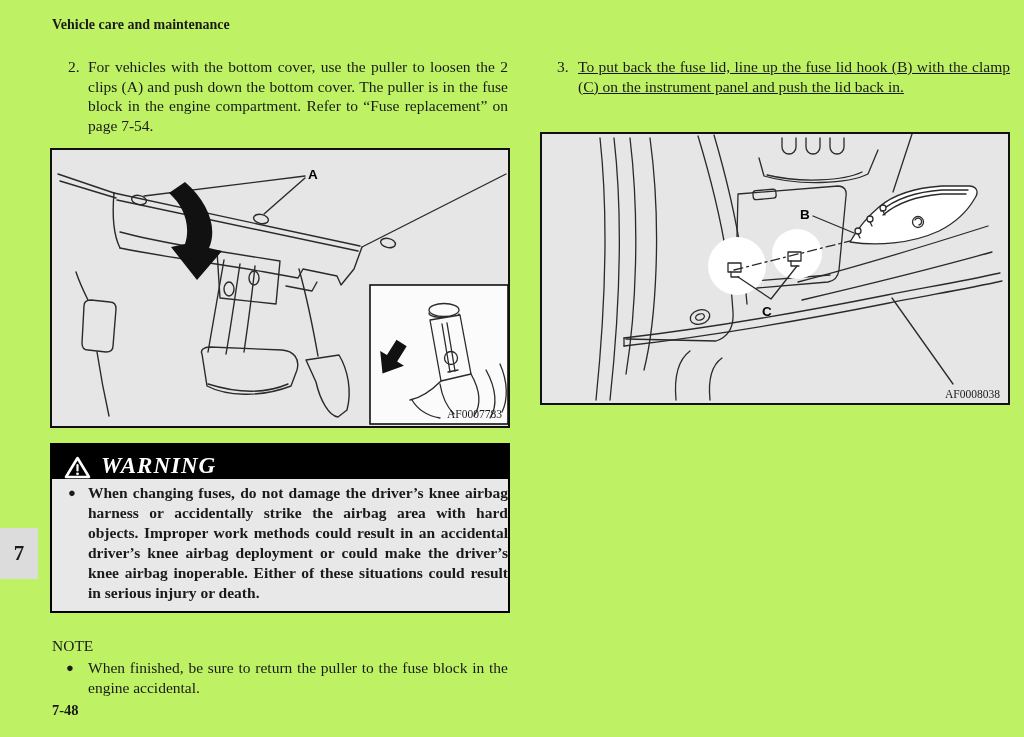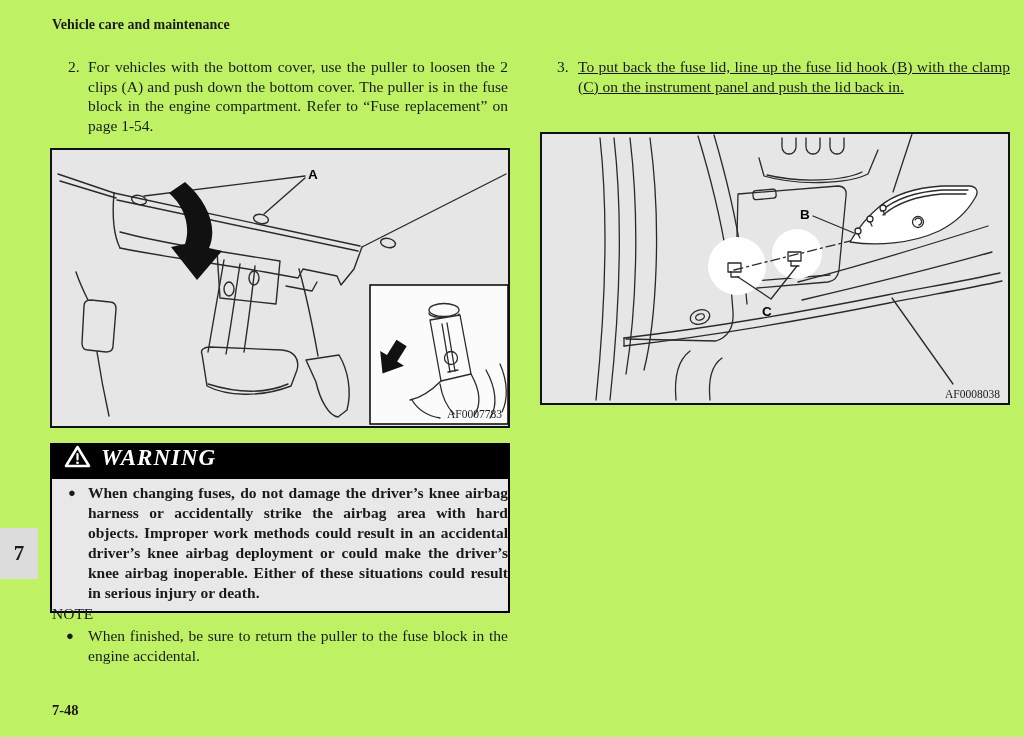--- a/index.html
+++ b/index.html
@@ -22,52 +22,52 @@
   }
   .step{ position:absolute; font-size:15.5px; line-height:19.5px; }
   .step .step-num{ position:absolute; left:16px; top:0; }
   .step .step-text{ margin-left:36px; text-align:justify; }
   .figure{ position:absolute; }
   .warning-box{
     position:absolute; left:50px; top:443px; width:456px;
     border:2px solid #000; background:var(--warning-body-bg);
   }
   .warning-header{
-    height:34px; background:var(--warning-header-bg); display:flex; align-items:flex-start;
+    height:34px; background:var(--warning-header-bg); display:flex; align-items:flex-end;
     padding-left:12px;
   }
   .warning-title{
     color:#fff; font-style:italic; font-weight:bold; font-size:23px; letter-spacing:1px;
     margin-left:10px; font-family:"Liberation Serif","DejaVu Serif",serif;
   }
   .warning-body{ position:relative; padding:4px 0 8px 0; }
   .bullet-item{ position:relative; font-size:15.5px; }
   .warning-body .bullet-item{ font-weight:bold; line-height:20px; }
   .bullet{ position:absolute; left:16px; top:0; font-size:13px; line-height:20px; }
   .bullet-text{ margin-left:36px; margin-right:0; text-align:justify; }
-  .note-section{ position:absolute; left:52px; top:604px; width:456px; font-size:15.5px; line-height:20px; }
+  .note-section{ position:absolute; left:52px; top:636px; width:456px; font-size:15.5px; line-height:20px; }
   .note-title{ margin-bottom:2px; }
   .note-section .bullet{ left:14px; }
   .note-section .bullet-text{ margin-right:0; }
   .page-number{ position:absolute; left:52px; top:702px; font-size:14.5px; font-weight:bold; }
   svg text{ font-family:"Liberation Serif","DejaVu Serif",serif; }
   svg text.callout{ font-family:"Liberation Sans","DejaVu Sans",sans-serif; font-weight:bold; }
 </style>
 </head>
 <body>
 
 <div class="page">
 
   <div class="page-header">Vehicle care and maintenance</div>
 
   <div class="chapter-tab">7</div>
 
   <div class="step" style="left:52px; top:57px; width:456px;">
     <span class="step-num">2.</span>
-    <div class="step-text">For vehicles with the bottom cover, use the puller to loosen the 2 clips (A) and push down the bottom cover. The puller is in the fuse block in the engine compartment. Refer to “Fuse replacement” on page 1-54.</div>
+    <div class="step-text">For vehicles with the bottom cover, use the puller to loosen the 2 clips (A) and push down the bottom cover. The puller is in the fuse block in the engine compartment. Refer to “Fuse replacement” on page 7-54.</div>
   </div>
 
   <div class="step" style="left:540px; top:57px; width:470px;">
     <span class="step-num" style="left:17px;">3.</span>
     <div class="step-text" style="margin-left:38px;text-decoration:underline;">To put back the fuse lid, line up the fuse lid hook (B) with the clamp (C) on the instrument panel and push the lid back in.</div>
   </div>
 
   <svg class="figure" style="left:50px; top:148px;" width="460" height="280" viewBox="0 0 460 280">
     <rect x="1" y="1" width="458" height="278" fill="var(--figure-bg)" stroke="#111" stroke-width="2"></rect>
     <g stroke="var(--line)" stroke-width="1.4" fill="none" stroke-linecap="round" stroke-linejoin="round">

